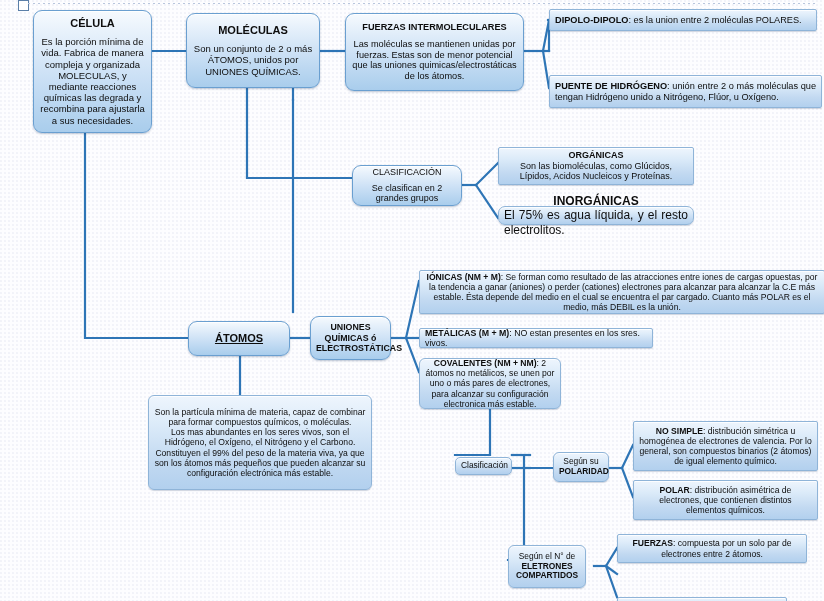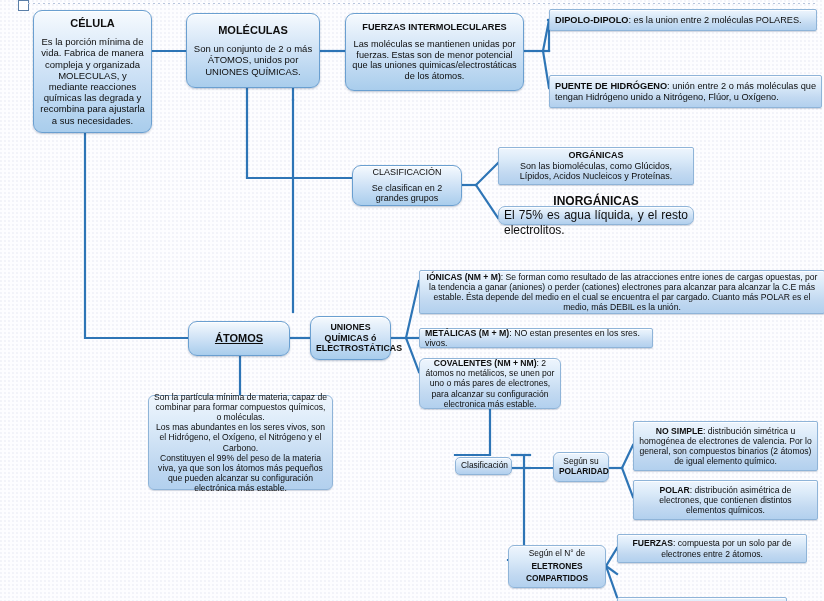--- a/index.html
+++ b/index.html
@@ -161,21 +161,21 @@
 
   <div class="node flat" style="left:498px;top:206px;width:196px;height:19px;font-size:12px;border-radius:7px;">
     <div class="ttl">INORGÁNICAS</div>
     <div class="just">El 75% es agua líquida, y el resto electrolitos.</div>
   </div>
 
   <div class="node rounded" style="left:188px;top:321px;width:102px;height:35px;font-size:11px;text-decoration:underline;">
     <div class="ttl">ÁTOMOS</div>
   </div>
 
-  <div class="node flat" style="left:148px;top:395px;width:185px;height:95px;font-size:8.6px;border-radius:6px;">
+  <div class="node flat" style="left:148px;top:395px;width:224px;height:95px;font-size:8.6px;border-radius:6px;">
     <div class="bdy" style="white-space:pre-line;">Son la partícula mínima de materia, capaz de combinar para formar compuestos químicos, o moléculas.
 Los mas abundantes en los seres vivos, son el Hidrógeno, el Oxígeno, el  Nitrógeno y el Carbono.
 Constituyen el 99% del peso de la materia viva, ya que son los átomos más pequeños que pueden alcanzar su configuración electrónica más estable.</div>
   </div>
 
   <div class="node rounded" style="left:310px;top:316px;width:81px;height:44px;font-size:8.8px;">
     <div class="ttl">UNIONES</div>
     <div class="ttl">QUÍMICAS ó</div>
     <div class="ttl">ELECTROSTÁTICAS</div>
   </div>
@@ -212,21 +212,21 @@
       <b>NO SIMPLE</b><span>: distribución simétrica u homogénea de electrones de valencia. Por lo general, son compuestos binarios (2 átomos) de igual elemento químico.</span>
     </div>
   </div>
 
   <div class="node flat" style="left:633px;top:480px;width:185px;height:40px;font-size:8.6px;">
     <div class="bdy">
       <b>POLAR</b><span>: distribución asimétrica de electrones, que contienen distintos elementos químicos.</span>
     </div>
   </div>
 
-  <div class="node flat" style="left:508px;top:545px;width:98px;height:43px;font-size:8.4px;border-radius:6px;justify-content:space-between;">
+  <div class="node flat" style="left:508px;top:545px;width:78px;height:43px;font-size:8.4px;border-radius:6px;">
     <div class="bdy">
       <span>Según el N° de</span>
     </div>
     <div class="ttl">ELETRONES</div>
     <div class="ttl">COMPARTIDOS</div>
   </div>
 
   <div class="node flat" style="left:617px;top:534px;width:190px;height:29px;font-size:8.6px;">
     <div class="bdy">
       <b>FUERZAS</b><span>: compuesta por un solo par de electrones entre 2 átomos.</span>

